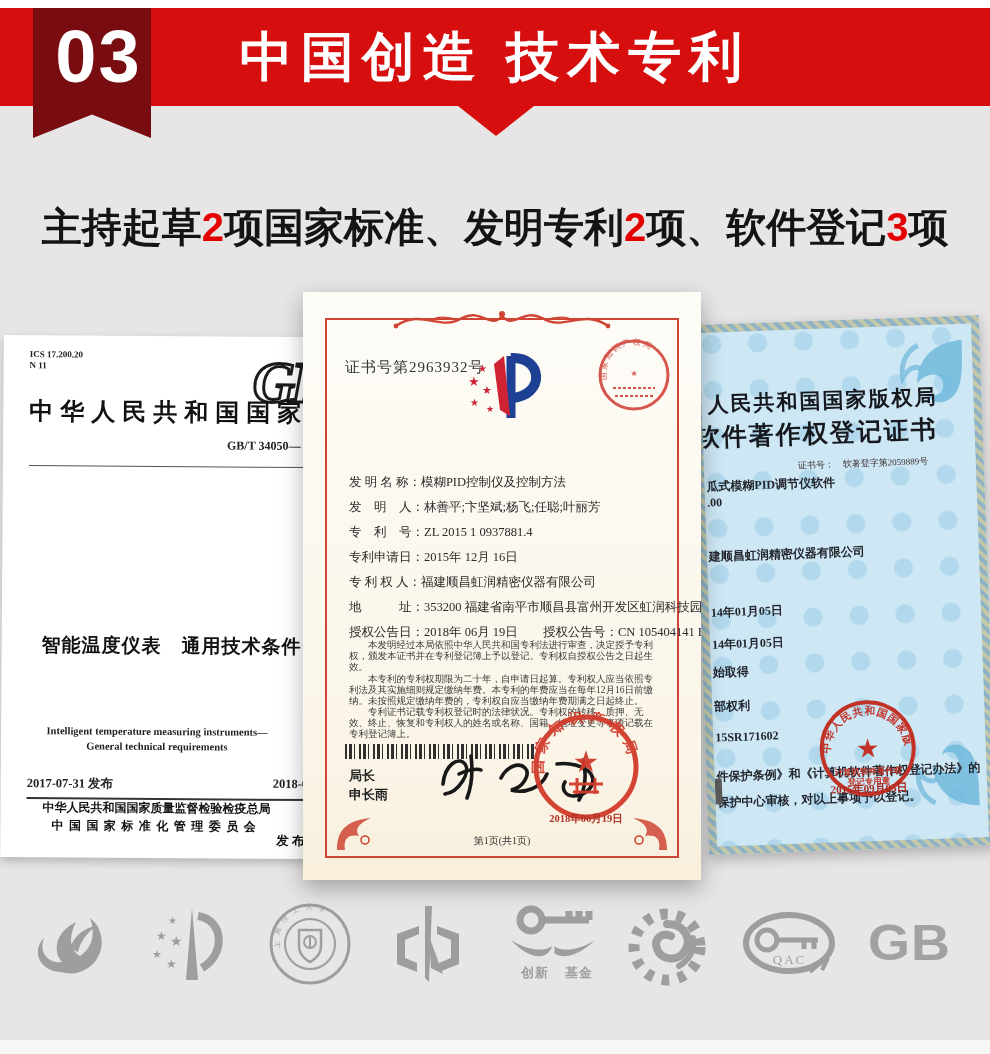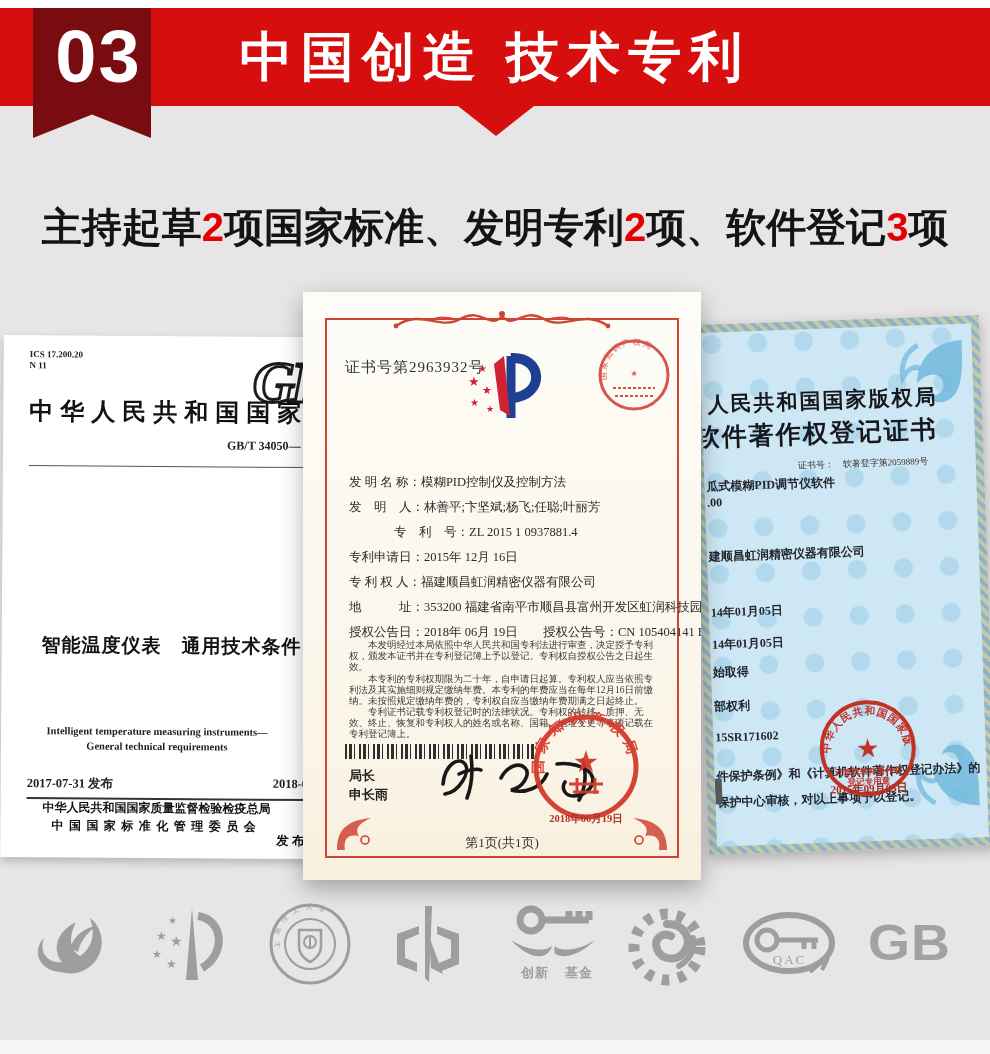--- a/index.html
+++ b/index.html
@@ -63,21 +63,21 @@
   .pc-paras { position:absolute; left:46px; top:348px; width:308px; font-size:9.5px; line-height:10.9px;
     color:#3a3a3a; }
   .pc-paras p { text-indent:2em; margin-bottom:1px; }
   .pc-barcode { position:absolute; left:42px; top:452px; width:190px; height:15px;
     background:repeating-linear-gradient(90deg,#2f2f2f 0 2px,transparent 2px 4px,#2f2f2f 4px 7px,transparent 7px 9px,#2f2f2f 9px 10px,transparent 10px 14px); }
   .pc-director { position:absolute; left:46px; top:474px; font-size:13px; font-weight:bold; color:#222; line-height:19px; }
   .pc-sign { position:absolute; left:112px; top:452px; }
   .pc-seal { position:absolute; left:228px; top:420px; opacity:.95; }
   .pc-sealdate { position:absolute; left:228px; top:520px; width:110px; text-align:center; font-size:10.5px;
     color:#b03226; font-weight:bold; }
-  .pc-page { position:absolute; left:0; top:542px; width:100%; text-align:center; font-size:13px; color:#333; }
+  .pc-page { position:absolute; left:0; top:542px; width:100%; text-align:center; font-size:10px; color:#333; }
   .pc-corner { position:absolute; }
 
   
   .cert-right { left:700px; top:320px; width:288px; height:530px; z-index:1; transform:rotate(-2deg);
     background:#cde7f4;
     background-image:radial-gradient(circle at 12px 12px, rgba(168,211,233,.75) 9px, transparent 10px);
     background-size:46px 46px;
     border:8px solid transparent;
     border-image:repeating-linear-gradient(45deg,#8fb3c4 0 4px,#c3c8ab 4px 8px) 8;
     box-shadow:0 5px 14px rgba(0,0,0,.25); overflow:hidden; }
@@ -223,21 +223,21 @@
       <text font-size="8" fill="#cf3a30" letter-spacing="2">
         <textPath href="#tsArc">国家知识产权局</textPath>
       </text>
       <text x="39" y="40" text-anchor="middle" font-size="8" fill="#cf3a30">★</text>
       <path d="M18 52 h42 M20 60 h38" stroke="#cf3a30" stroke-width="2" stroke-dasharray="3 2"></path>
     </svg>
 
 
     <div class="pc-field" style="top:182px;">发 明 名 称：模糊PID控制仪及控制方法</div>
     <div class="pc-field" style="top:207px;">发　明　人：林善平;卞坚斌;杨飞;任聪;叶丽芳</div>
-    <div class="pc-field" style="top:232px;margin-left:45px;">专　利　号：ZL 2015 1 0937881.4</div>
+    <div class="pc-field" style="top:232px;">专　利　号：ZL 2015 1 0937881.4</div>
     <div class="pc-field" style="top:257px;">专利申请日：2015年 12月 16日</div>
     <div class="pc-field" style="top:282px;">专 利 权 人：福建顺昌虹润精密仪器有限公司</div>
     <div class="pc-field" style="top:307px;">地　　　址：353200 福建省南平市顺昌县富州开发区虹润科技园</div>
     <div class="pc-field" style="top:332px;">授权公告日：2018年 06月 19日</div>
     <div class="pc-field" style="top:332px; left:240px;">授权公告号：CN 105404141 B</div>
 
     <div class="pc-paras">
       <p>本发明经过本局依照中华人民共和国专利法进行审查，决定授予专利权，颁发本证书并在专利登记簿上予以登记。专利权自授权公告之日起生效。</p>
       <p>本专利的专利权期限为二十年，自申请日起算。专利权人应当依照专利法及其实施细则规定缴纳年费。本专利的年费应当在每年12月16日前缴纳。未按照规定缴纳年费的，专利权自应当缴纳年费期满之日起终止。</p>
       <p>专利证书记载专利权登记时的法律状况。专利权的转移、质押、无效、终止、恢复和专利权人的姓名或名称、国籍、地址变更等事项记载在专利登记簿上。</p>

